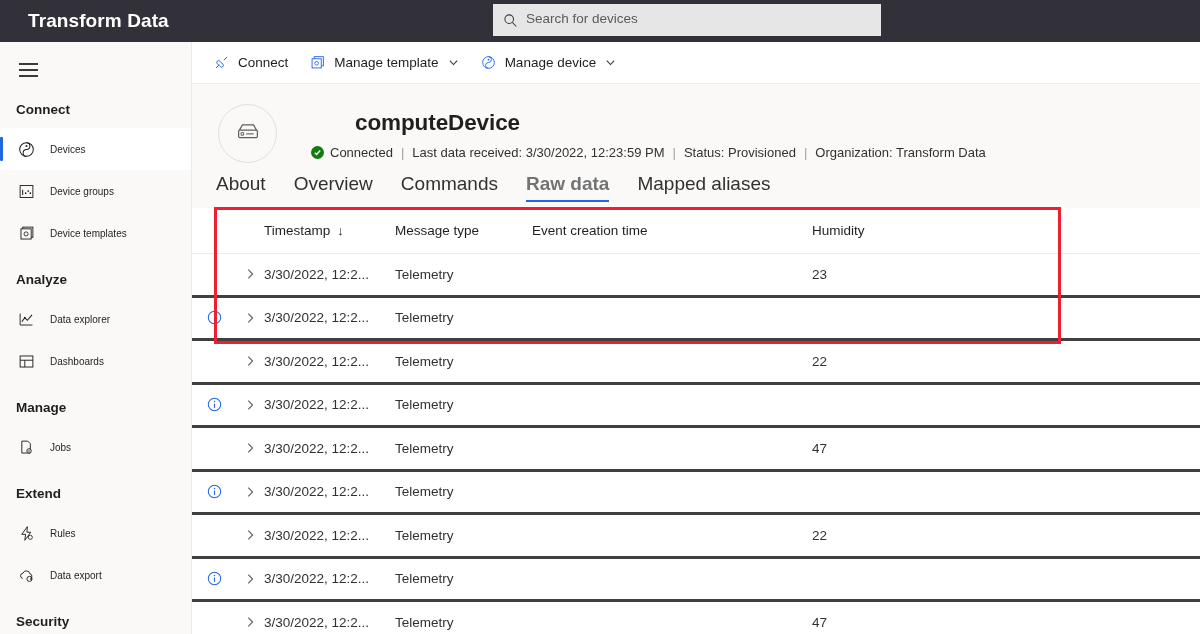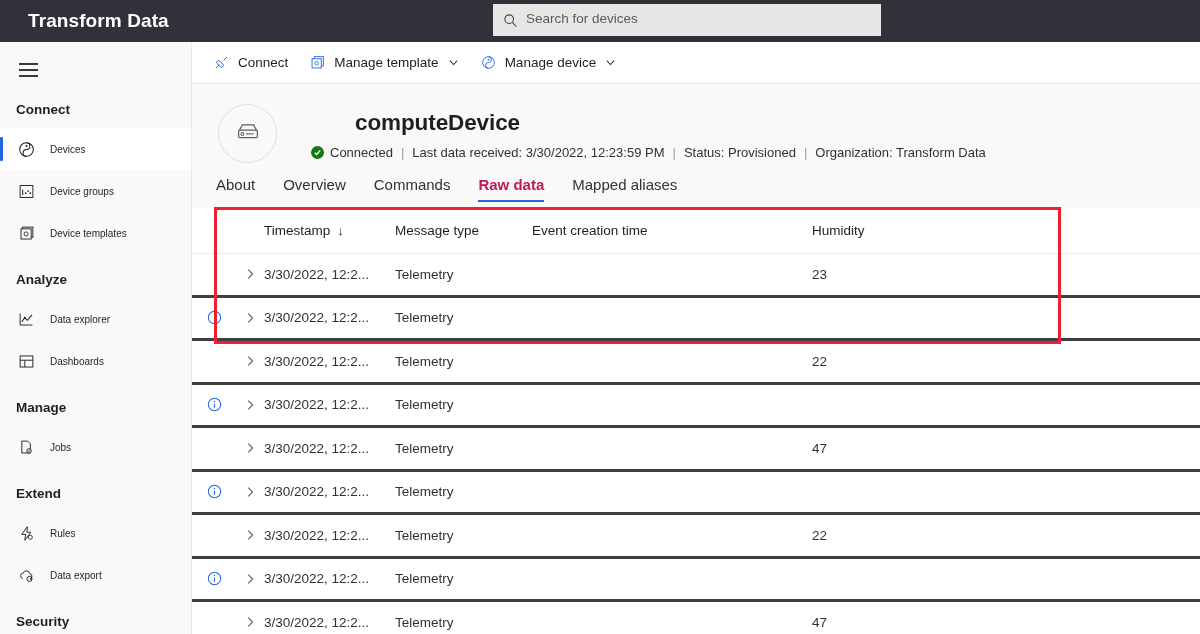--- a/index.html
+++ b/index.html
@@ -148,24 +148,24 @@
     width: 1008px; height: 44px;
     background: #faf9f8;
     display: flex; align-items: flex-start;
     padding-left: 24px;
   }
   .tab {
     position: relative;
     height: 40px;
     display: flex; align-items: center;
     margin-right: 28px;
-    font-size: 15px; color: #323130;
+    font-size: 19px; color: #323130;
     cursor: pointer;
   }
-  .tab.active { font-weight: bold; color: #be185d; }
+  .tab.active { font-weight: bold; color: #737373; }
   .tab.active:after {
     content: ""; position: absolute; left: 0; right: 0; bottom: 2px;
     height: 2px; background: #2266e3;
   }
 
   
   .tablewrap {
     position: absolute; left: 0; top: 166px;
     width: 1008px; height: 426px;
     background: #ffffff;

